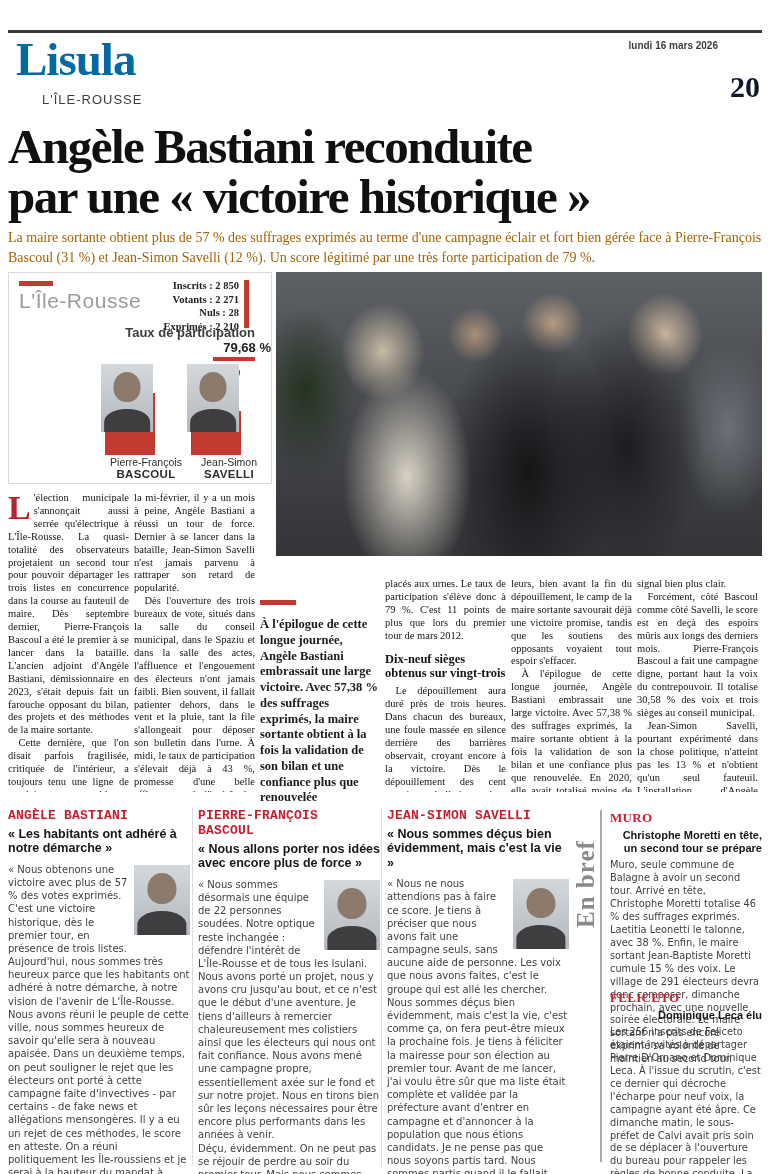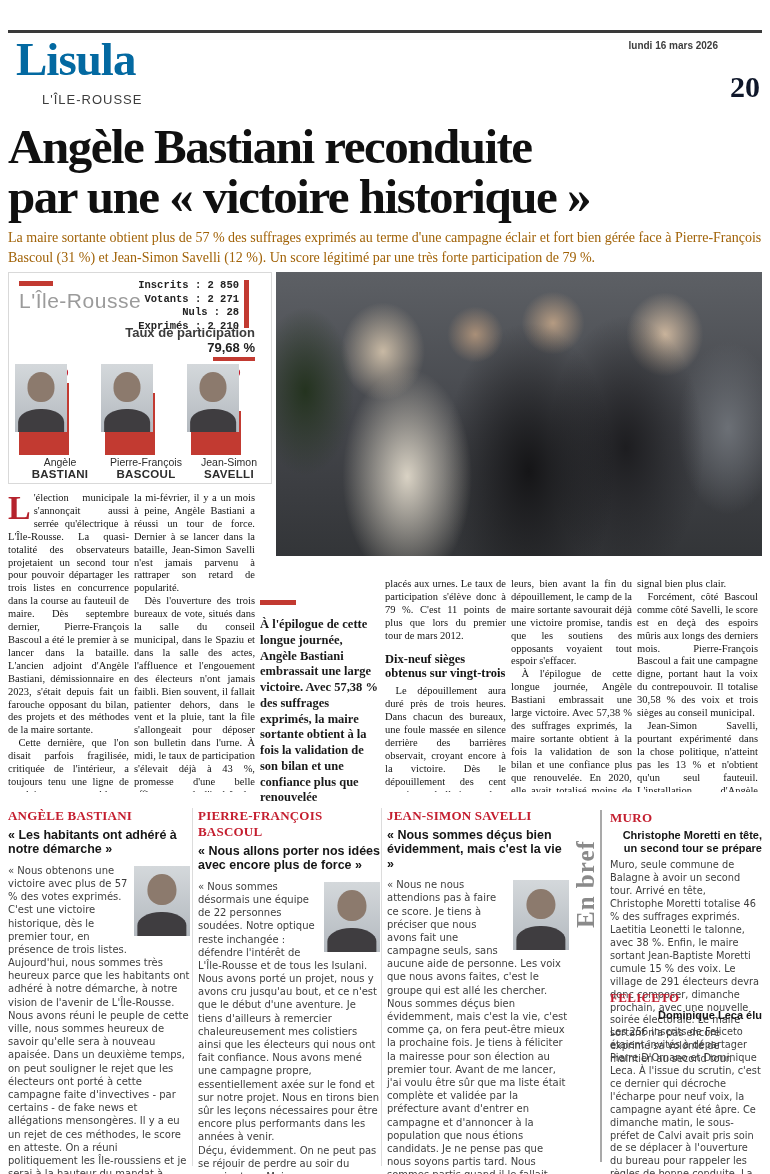--- a/index.html
+++ b/index.html
@@ -15,24 +15,24 @@
   .pagenum { right:10px; top:30px; font-size:30px; font-weight:bold; color:#0f172a;margin-top:40px; }
 
   
   .headline { left:8px; top:122px; width:756px; font-size:49px; font-weight:bold; color:#101010; line-height:1.02; letter-spacing:-1.5px; }
   .standfirst { left:8px; top:228px; width:754px; font-size:14px; line-height:1.4; color:#a16207; }
 
   
   .infobox { left:8px; top:272px; width:264px; height:212px; background:#fff; border:1px solid #d9d9d9; }
   .ib-redbar { left:10px; top:8px; width:34px; height:5px; background:#c23a31; }
   .ib-title { left:10px; top:16px; font-family:"Liberation Sans", sans-serif; font-size:21px; color:#9b9b9b; letter-spacing:0.5px; }
-  .ib-stats { right:32px; top:6px; text-align:right; font-family:Liberation Mono, monospace; font-size:10.5px; font-weight:bold; color:#222; line-height:1.3; }
+  .ib-stats { right:32px; top:6px; text-align:right; font-family:Liberation Serif, serif; font-size:10.5px; font-weight:bold; color:#222; line-height:1.3; }
   .ib-vbar { right:22px; top:7px; width:5px; height:48px; background:#c23a31; }
   .ib-part-label { right:16px; top:52px; font-family:"Liberation Sans", sans-serif; font-size:13px; font-weight:bold; color:#3c3c3c; }
-  .ib-part-value { right:16px; top:67px; font-family:"Liberation Sans", sans-serif; font-size:13px; font-weight:bold; color:#222; }
+  .ib-part-value { right:0; top:67px; font-family:"Liberation Sans", sans-serif; font-size:13px; font-weight:bold; color:#222; }
   .ib-part-rule { right:16px; top:84px; width:42px; height:4px; background:#c23a31; }
 
   .res-group { position:absolute; top:90px; height:118px; }
   .res-g0 { left:8px;  width:86px; }
   .res-g1 { left:94px; width:86px; }
   .res-g2 { left:180px; width:80px; }
   .res-pct { font-family:"Liberation Sans", sans-serif; font-size:14px; font-weight:bold; color:#c41e2f; }
   .res-voix { font-family:"Liberation Sans", sans-serif; font-size:9px; color:#8a8a8a; margin-top:1px; }
   .res-bar { position:absolute; left:2px; bottom:26px; width:50px; background:#c23a31; }
   .res-photo { position:absolute; right:2px; bottom:26px; width:52px; height:68px; }
@@ -72,21 +72,21 @@
   .dropcap { float:left; font-size:34px; line-height:0.8; font-weight:bold; color:#b5232d; padding:2px 3px 0 0; }
   .crosshead { font-weight:bold; font-size:12.5px; line-height:1.15; margin:9px 0 5px; text-align:left; }
 
   .pullquote { left:260px; top:600px; width:119px; }
   .pq-bar { width:36px; height:5px; background:#c23a31; margin-bottom:12px; }
   .pq-text { font-size:12.5px; font-weight:bold; line-height:1.26; color:#1a1a1a; }
 
   
   .vsep { position:absolute; width:1px; background:#dcdcdc; top:808px; height:358px; }
   .quote-sec { position:absolute; top:808px; width:182px; }
-  .q-kicker { font-size:13px; font-weight:bold; color:#c41e2f; letter-spacing:0.2px; }
+  .q-kicker { font-size:13px; font-weight:bold; color:#c41e2f; letter-spacing:0.2px;font-family:Liberation Mono, monospace; }
   .q-title { margin-top:4px; font-family:"Liberation Sans", sans-serif; font-size:12.5px; font-weight:bold; color:#161616; line-height:1.15; }
   .q-photo { float:right; width:56px; height:70px; margin:2px 0 4px 6px; }
   .q-body { margin-top:7px; font-family:"DejaVu Sans", sans-serif; font-size:10px; line-height:1.32; color:#3e3e3e; white-space:pre-line; }
 
   
   .brief-label { position:absolute; left:572px; top:810px; writing-mode:vertical-rl; transform:rotate(180deg); font-size:25px; font-weight:bold; color:#8a8a8a; letter-spacing:1px; height:118px; }
   .brief-rule { position:absolute; left:600px; top:810px; width:2px; height:352px; background:#a9a9a9; }
   .brief-item { position:absolute; left:610px; width:152px; }
   .bi-0 { top:810px; }
   .bi-1 { top:990px; }
@@ -115,27 +115,20 @@
       <div>Inscrits : 2 850</div>
       <div>Votants : 2 271</div>
       <div>Nuls : 28</div>
       <div>Exprimés : 2 210</div>
     </div>
     <div class="abs ib-vbar"></div>
     <div class="abs ib-part-label">Taux de participation</div>
     <div class="abs ib-part-value">79,68 %</div>
     <div class="abs ib-part-rule"></div>
 
-    <div class="res-group res-g0">
-      <div class="res-pct">57,24 %</div>
-      <div class="res-voix">1 265 voix</div>
-      <div class="res-bar" style="height:72px"></div>
-      <div class="res-photo portrait"></div>
-      <div class="res-name"><span>Angèle</span><br><b>BASTIANI</b></div>
-    </div>
     <div class="res-group res-g1">
       <div class="res-pct">30,5 %</div>
       <div class="res-voix">674 voix</div>
       <div class="res-bar" style="height:62px"></div>
       <div class="res-photo portrait"></div>
       <div class="res-name"><span>Pierre-François</span><br><b>BASCOUL</b></div>
     </div>
     <div class="res-group res-g2">
       <div class="res-pct">12,26 %</div>
       <div class="res-voix">271 voix</div>

